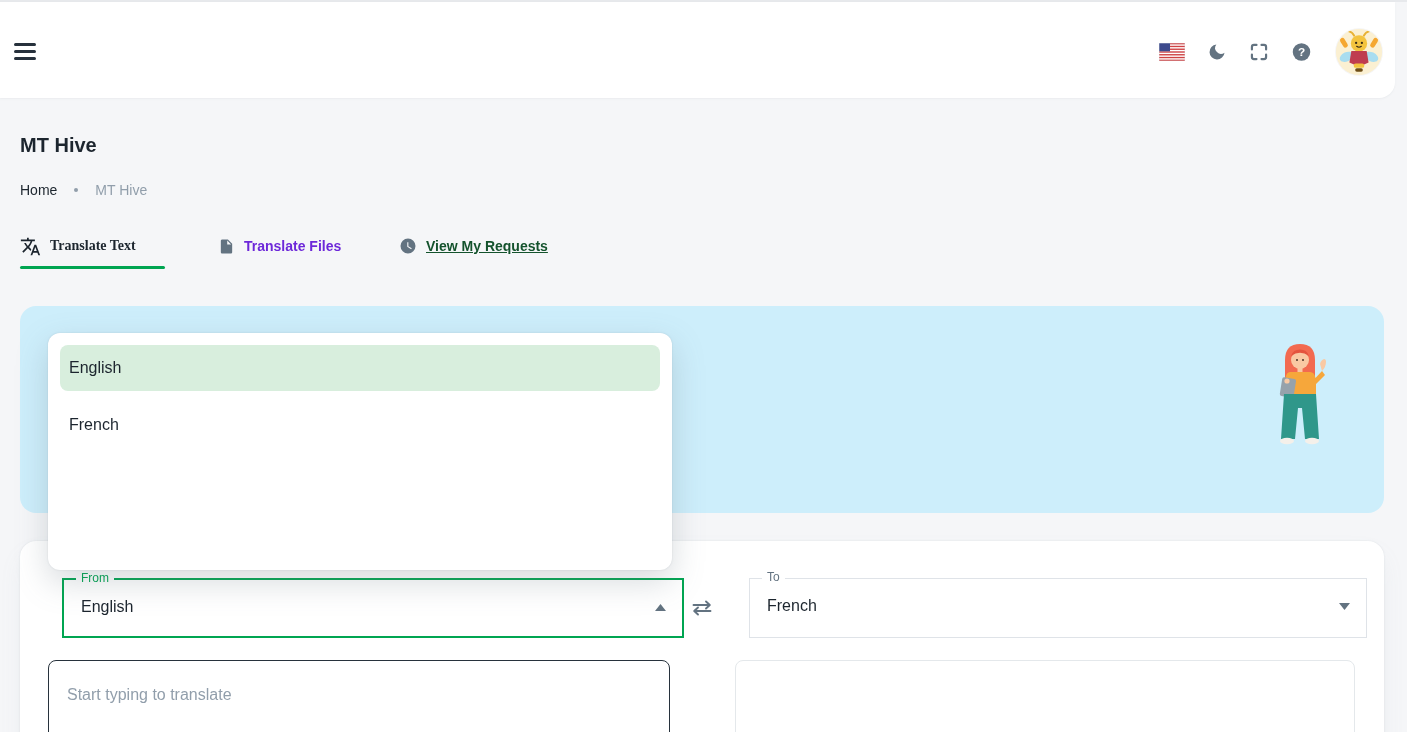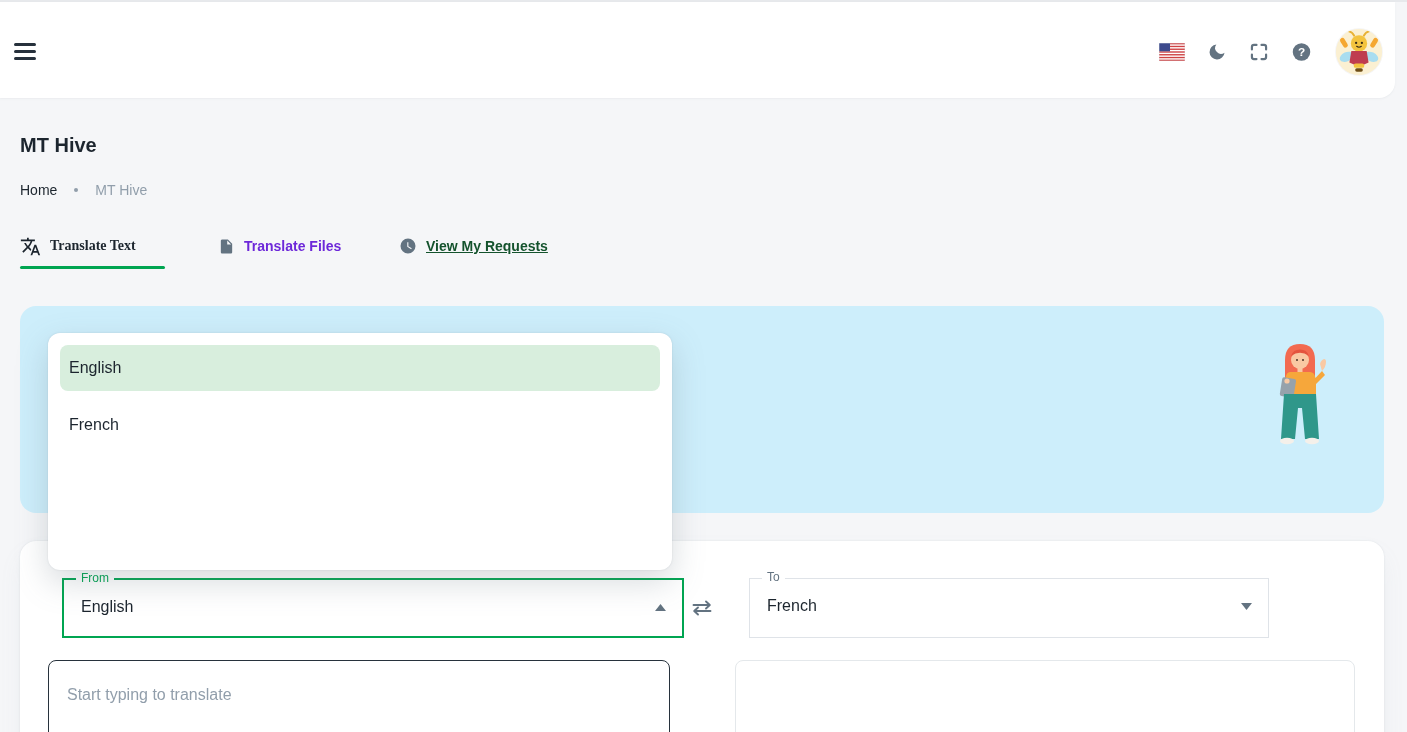--- a/index.html
+++ b/index.html
@@ -55,21 +55,21 @@
 
   
   #card {
     left:20px; top:541px; width:1364px; height:260px; background:#ffffff;
     border-radius:16px; box-shadow:0 0 2px rgba(145,158,171,0.24), 0 12px 24px -4px rgba(145,158,171,0.12);
   }
 
   
   .select-box { background:#fff; border-radius:0; cursor:pointer;margin-left:14px; }
   #from-select { left:48px; top:578px; width:622px; height:60px; border:2px solid #00a551; }
-  #to-select   { left:735px; top:578px; width:520px; height:60px; border:1px solid #dfe3e8; }
+  #to-select   { left:735px; top:578px; width:618px; height:60px; border:1px solid #dfe3e8; }
   .select-label { position:absolute; top:-9px; left:12px; background:#fff; padding:0 5px; font-size:12px; line-height:15px; }
   #from-select .select-label { color:#00a551; }
   #to-select .select-label { color:#637381; }
   .select-value { position:absolute; left:17px; top:18px; font-size:16px; color:#1c252e; }
   .select-arrow { position:absolute; right:16px; top:24px; }
 
   #swap-btn { left:688px; top:596px; width:28px; height:24px; display:flex; align-items:center; justify-content:center; cursor:pointer; }
 
   
   #source-textarea {

